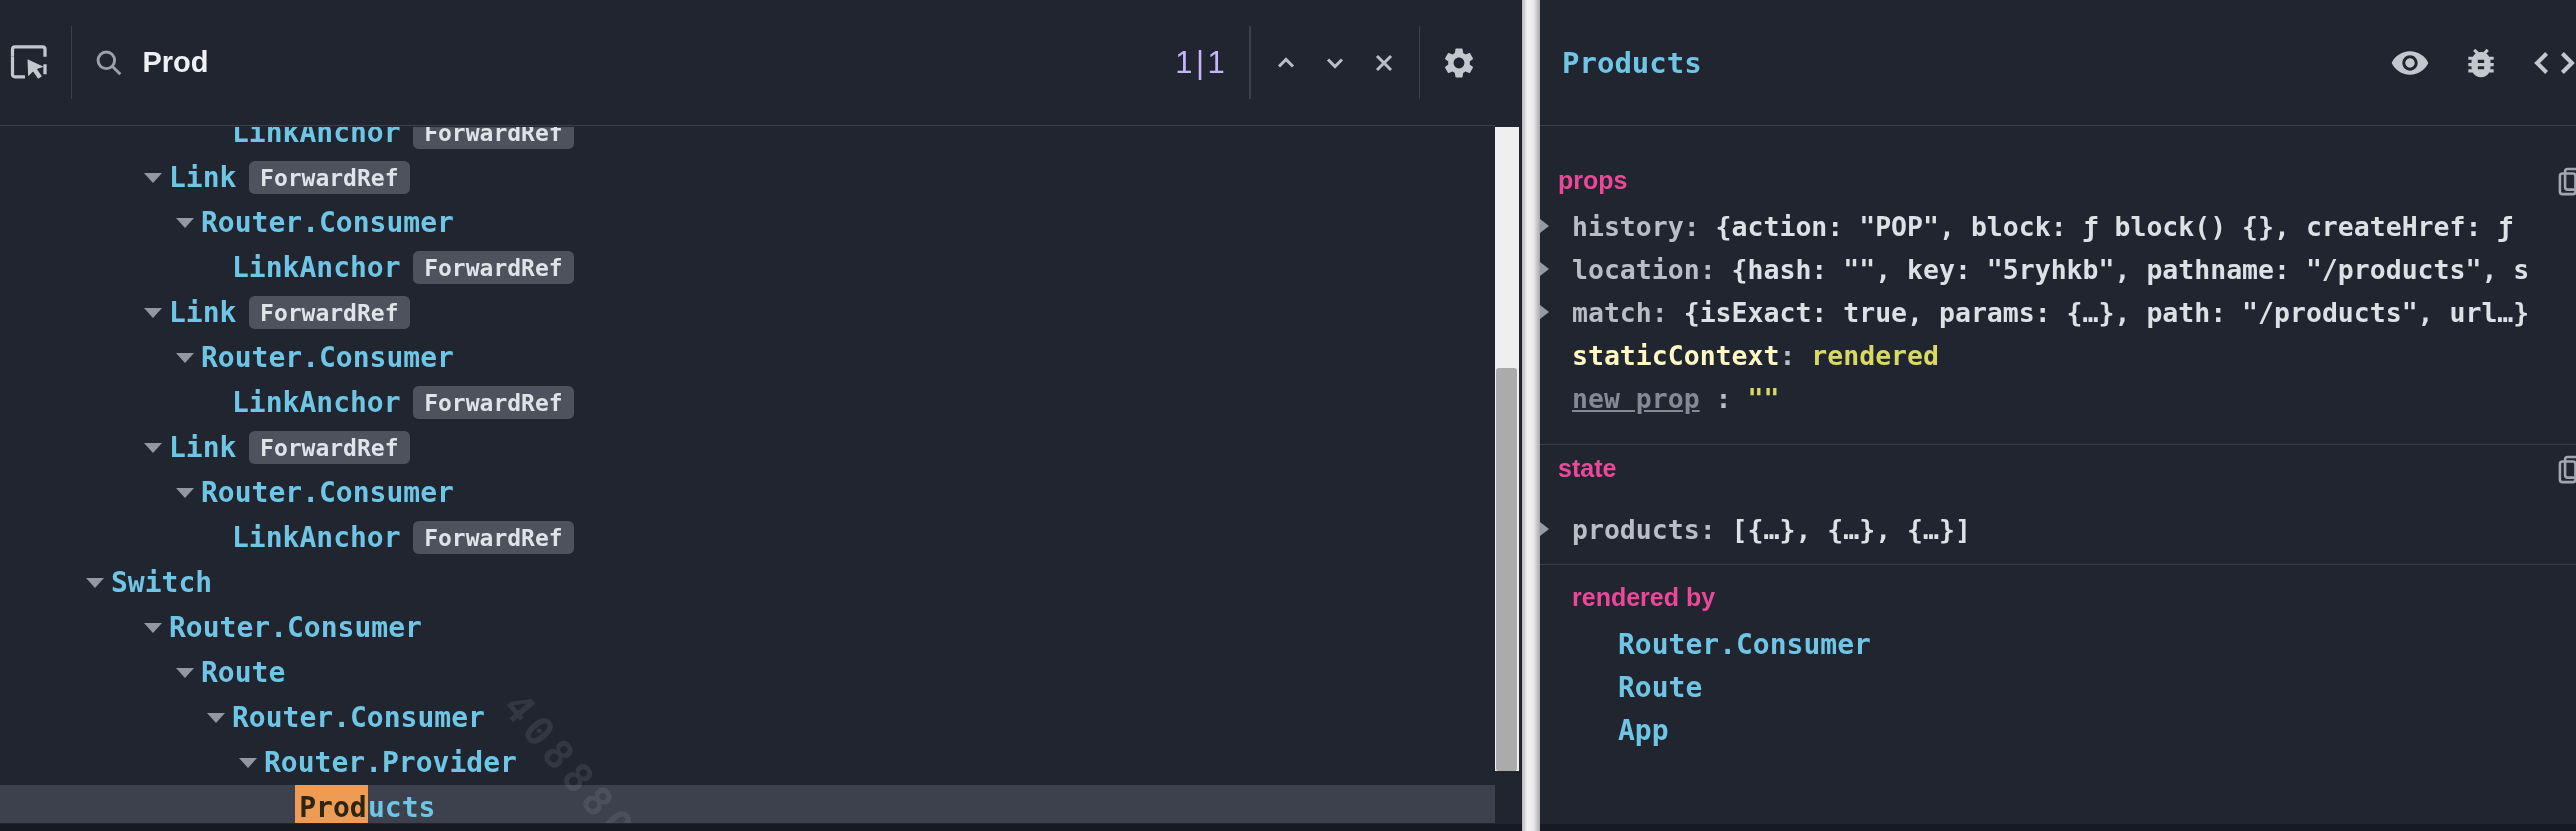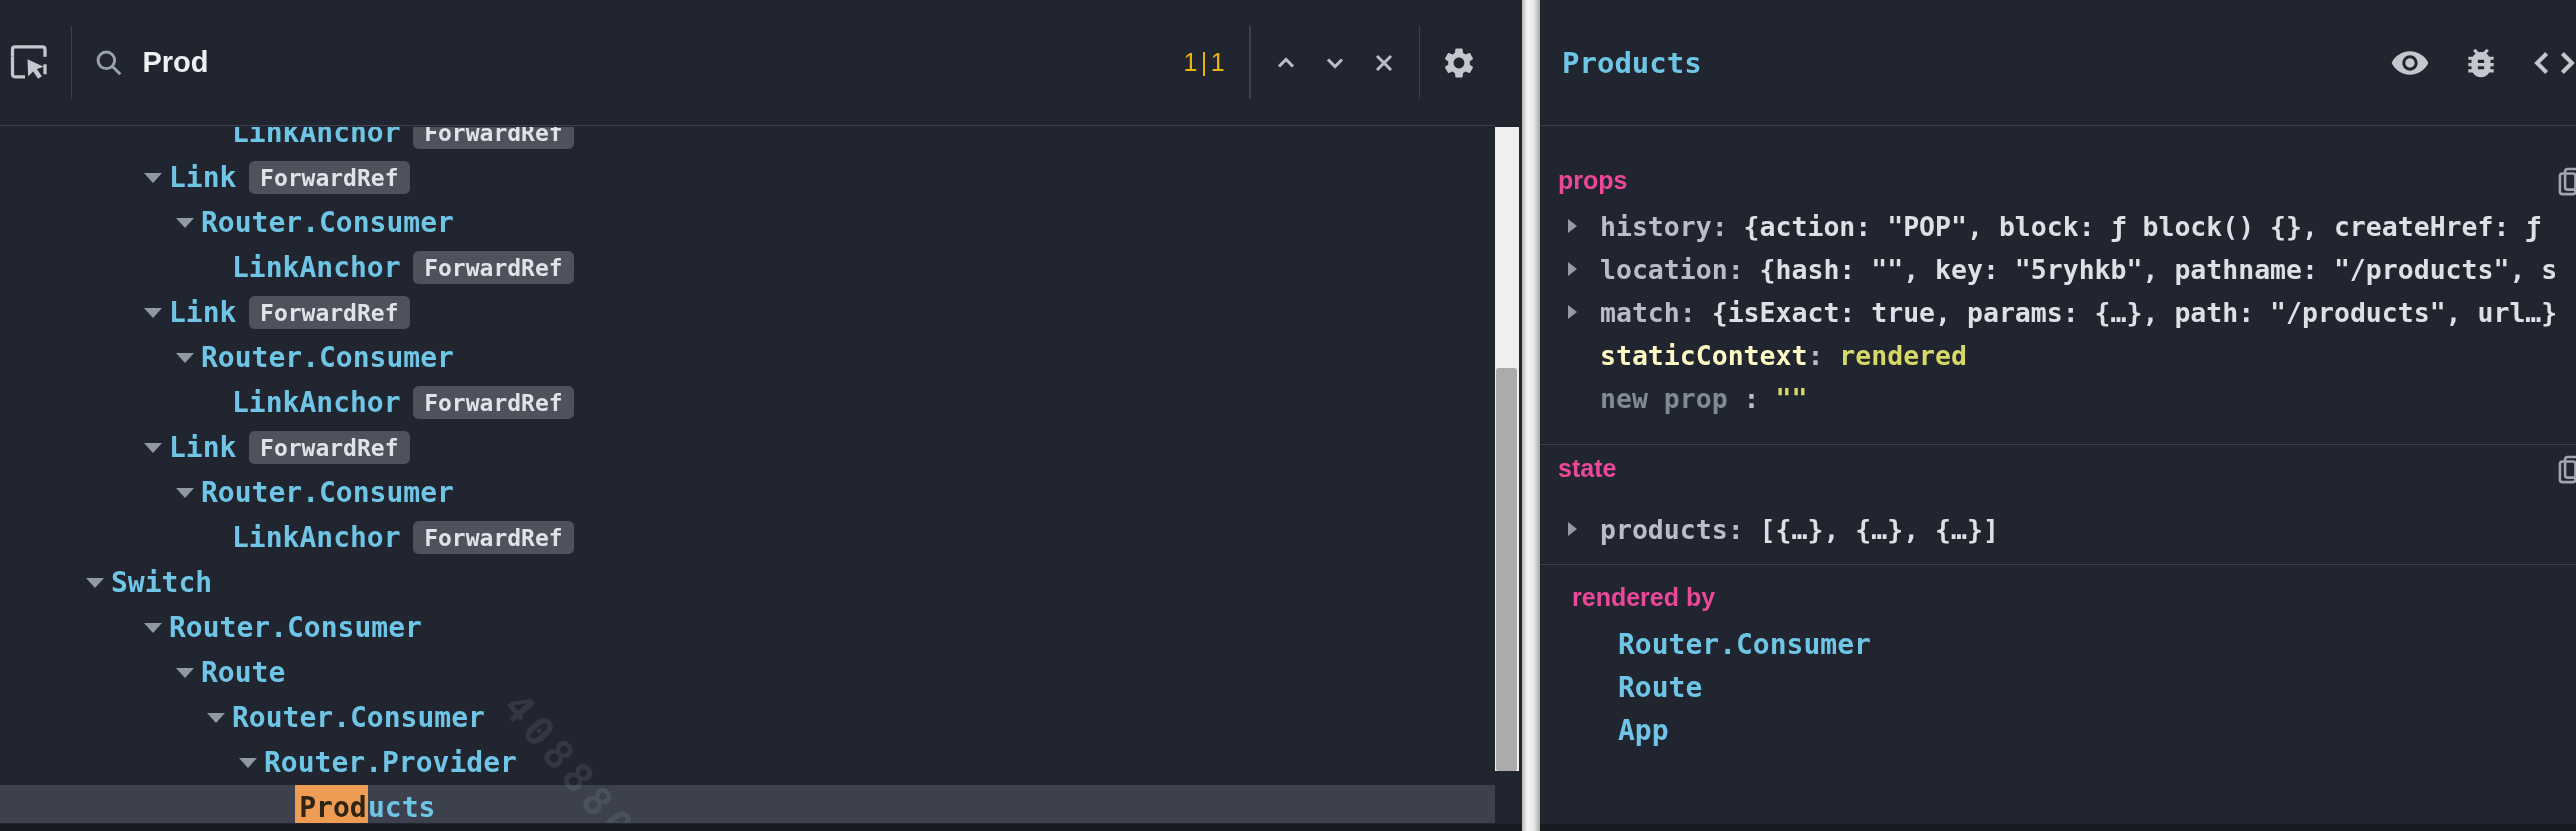--- a/index.html
+++ b/index.html
@@ -15,22 +15,22 @@
     box-sizing:border-box; padding:0 18px 0 9.8px; background:#21252f;
   }
   .vsep{width:1.4px;height:73px;background:#3b404b;flex:0 0 auto;}
   .tb-gap-s{width:15.3px;flex:0 0 auto;} .tb-gap-m{width:21px;flex:0 0 auto;}
   .search-input{
     flex:1 1 auto; background:transparent; border:none; outline:none;
     color:#eef0f4; font-family:"Liberation Sans", sans-serif;
     font-size:29px; font-weight:bold; min-width:0;
   }
   .result-count{
-    color:#eab308; font-family:"Liberation Sans", sans-serif;
-    font-size:25px; letter-spacing:3.5px; flex:0 0 auto;
+    color:#c4b5fd; font-family:"Liberation Sans", sans-serif;
+    font-size:31px; letter-spacing:3.5px; flex:0 0 auto;
   }
   .icon-btn{display:flex;align-items:center;justify-content:center;flex:0 0 auto;cursor:pointer;background:none;border:none;padding:0;}
   
   .tree{
     position:absolute; left:0; top:127px; width:1495px; height:696px;
     overflow:hidden;
   }
   .tree-inner{position:absolute; left:0; top:-16.7px; width:100%;}
   .t-row{
     height:45px; display:flex; align-items:center; white-space:nowrap;
@@ -73,28 +73,28 @@
   .rp-title{color:#6fc5e5; font-size:29px; font-weight:bold; flex:1 1 auto;}
   .rp-hicons{display:flex; align-items:center; gap:32px; margin-right:-15.3px;}
   .section{position:relative; box-sizing:border-box;}
   .sec-heading{
     position:relative; margin-left:18px; height:29px; line-height:29px;
     color:#ec4899; font-family:"Liberation Sans", sans-serif;
     font-size:25px; font-weight:bold;
   }
   .copy-icon{position:absolute; right:-7px; top:1.4px; opacity:.85;}
   .sec-div{height:1.4px; background:#3a3f4b; width:100%;}
-  .p-rows{margin-top:9.8px; padding-left:28px;}
+  .p-rows{margin-top:9.8px; }
   .p-row{height:43px; display:flex; align-items:center; white-space:pre; overflow:hidden; font-size:26.5px; font-weight:bold;}
   .p-gutter{width:32px; flex:0 0 auto; display:flex; align-items:center;}
   .tri-right{
     width:0;height:0;border-top:7.7px solid transparent;border-bottom:7.7px solid transparent;
     border-left:9.8px solid #959aa4; cursor:pointer;
   }
-  .k{color:#b9bdc6;} .k-purple{color:#fef9c3;} .k-dim{color:#838996;}
+  .k{color:#b9bdc6;} .k-purple{color:#fef9c3;} .k-dim{color:#838996;text-decoration:underline;}
   .sep{color:#b9bdc6;}
   .v{color:#dde0e5;} .v-yellow{color:#d9d966;}
   .rb-items{margin:11px 0 0 64px;}
   .rb-item{height:43px; line-height:43px; color:#6fc5e5; font-size:28px; font-weight:bold; cursor:pointer;}
   .bottom-strip{position:absolute; left:0; right:0; bottom:0; height:8.4px; background:#171a21; z-index:4;}
   svg{display:block;}
 </style>
 </head>
 <body>
 

